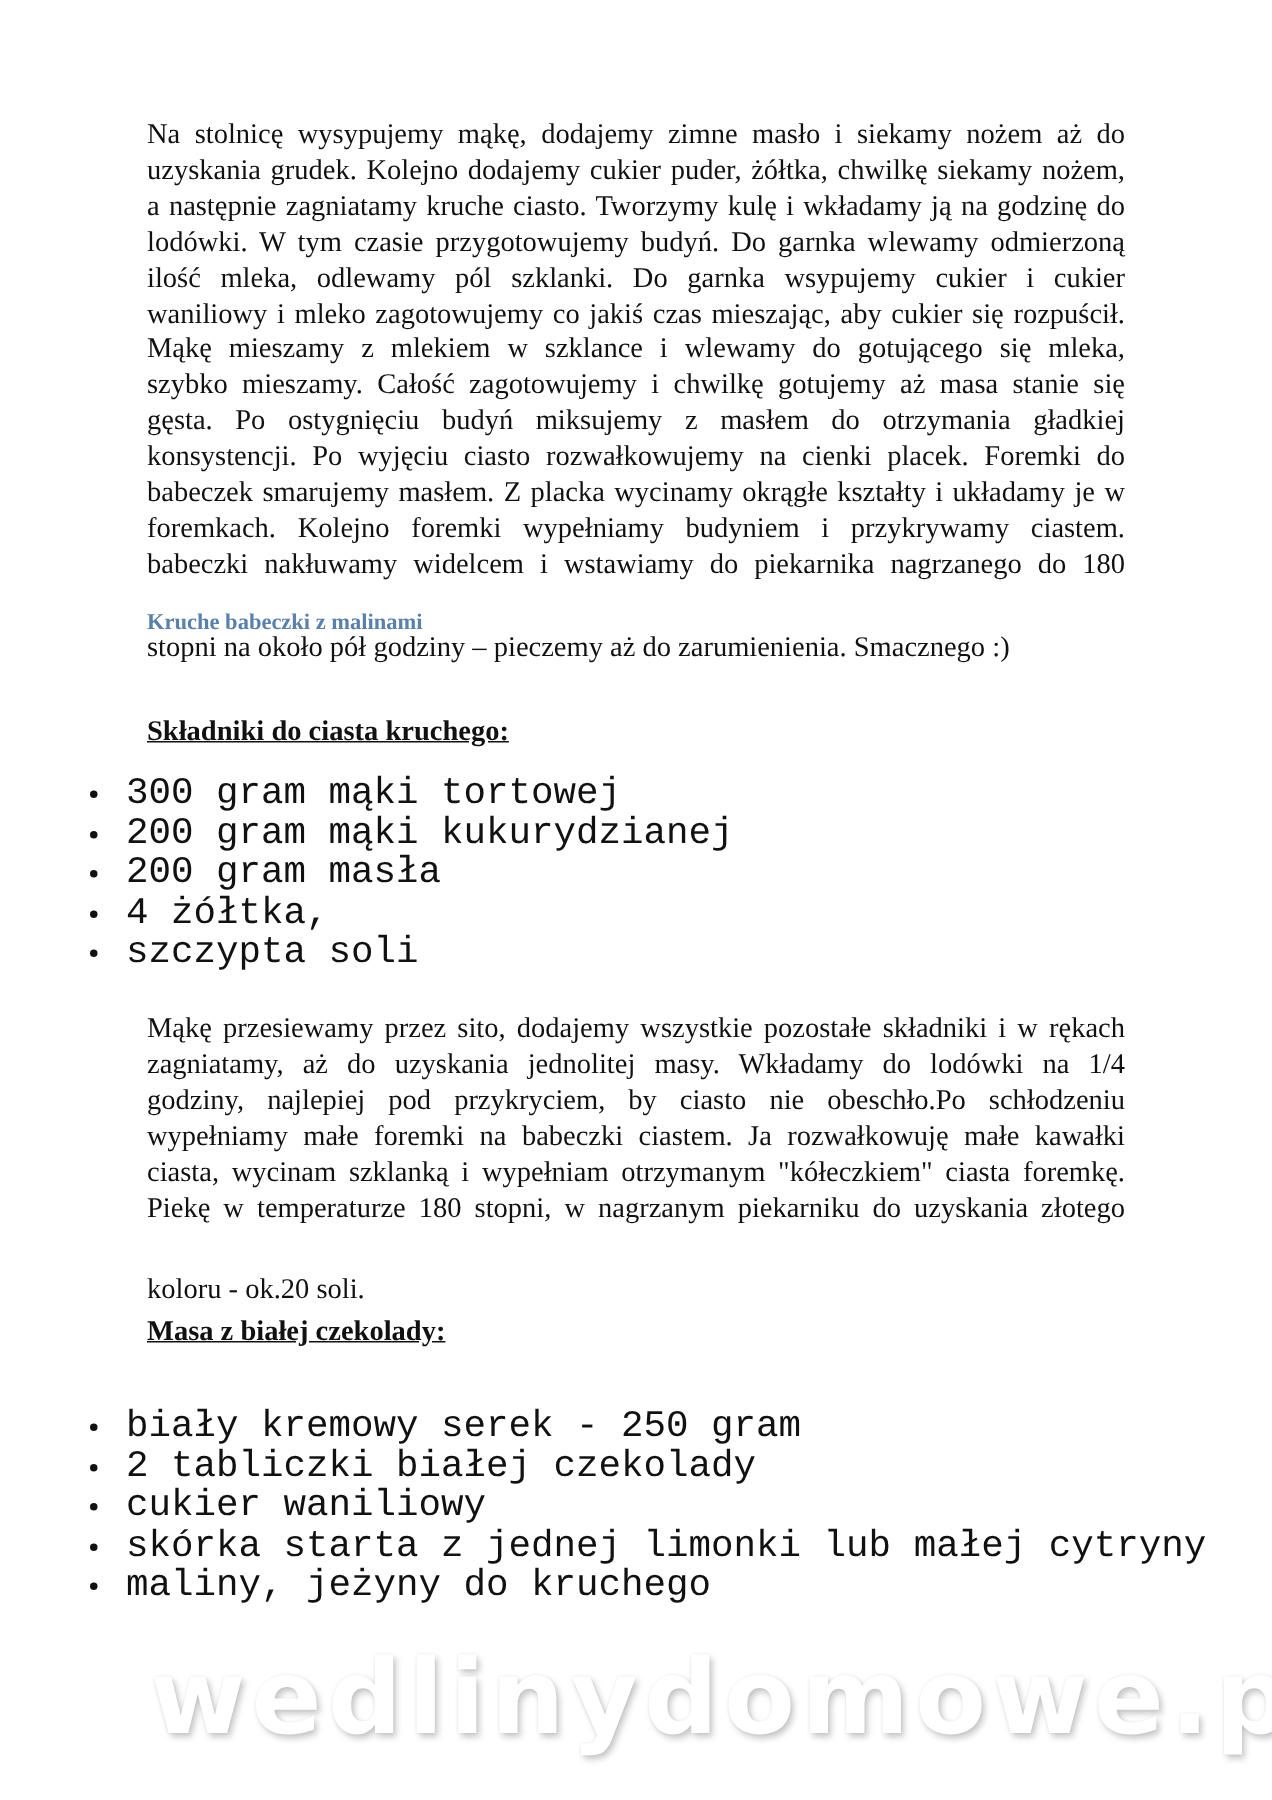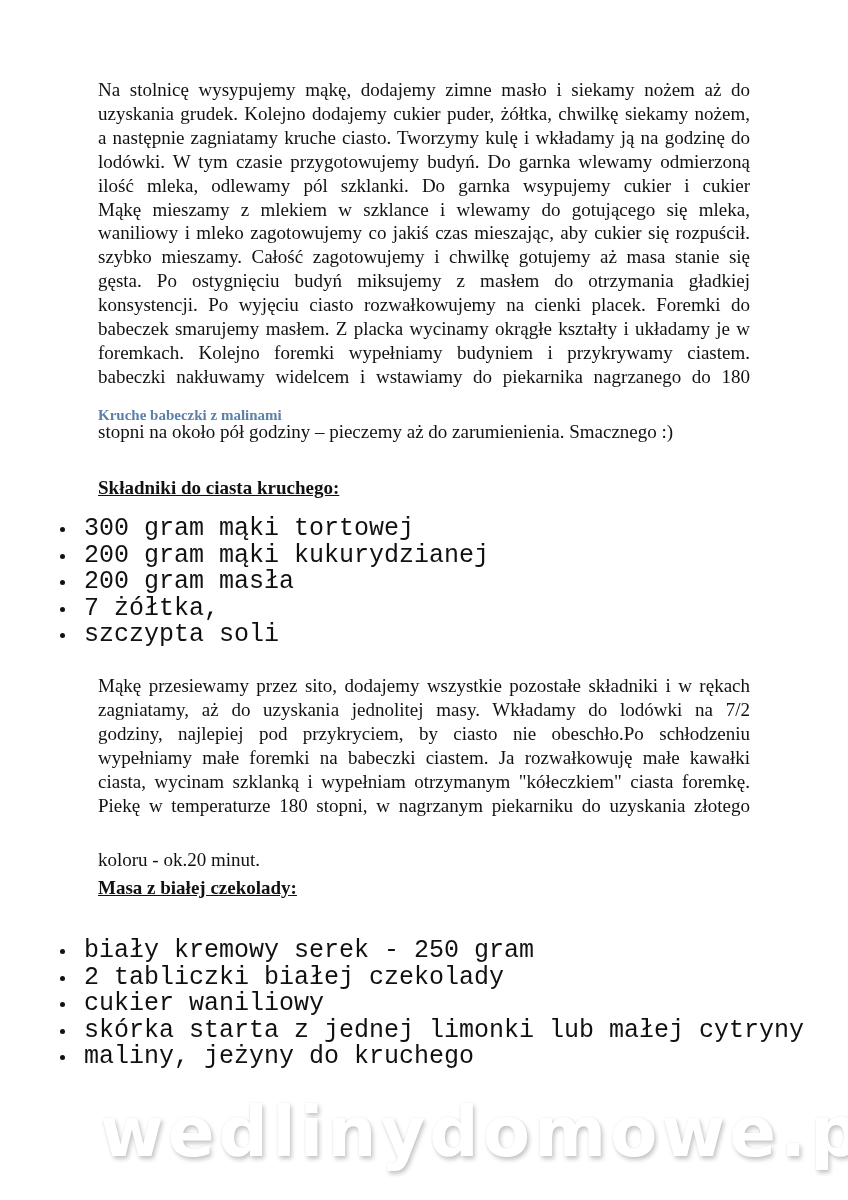--- a/index.html
+++ b/index.html
@@ -51,51 +51,51 @@
 <body>
 
 <div class="page">
 
   <p class="para" id="p1">
     <span class="ln">Na stolnicę wysypujemy mąkę, dodajemy zimne masło i siekamy nożem aż do</span>
     <span class="ln">uzyskania grudek. Kolejno dodajemy cukier puder, żółtka, chwilkę siekamy nożem,</span>
     <span class="ln">a następnie zagniatamy kruche ciasto. Tworzymy kulę i wkładamy ją na godzinę do</span>
     <span class="ln">lodówki. W tym czasie przygotowujemy budyń. Do garnka wlewamy odmierzoną</span>
     <span class="ln">ilość mleka, odlewamy pól szklanki. Do garnka wsypujemy cukier i cukier</span>
+    <span class="ln">waniliowy i mleko zagotowujemy co jakiś czas mieszając, aby cukier się rozpuścił.</span>
     <span class="ln">Mąkę mieszamy z mlekiem w szklance i wlewamy do gotującego się mleka,</span>
-    <span class="ln">waniliowy i mleko zagotowujemy co jakiś czas mieszając, aby cukier się rozpuścił.</span>
     <span class="ln">szybko mieszamy. Całość zagotowujemy i chwilkę gotujemy aż masa stanie się</span>
     <span class="ln">gęsta. Po ostygnięciu budyń miksujemy z masłem do otrzymania gładkiej</span>
     <span class="ln">konsystencji. Po wyjęciu ciasto rozwałkowujemy na cienki placek. Foremki do</span>
     <span class="ln">babeczek smarujemy masłem. Z placka wycinamy okrągłe kształty i układamy je w</span>
     <span class="ln">foremkach. Kolejno foremki wypełniamy budyniem i przykrywamy ciastem.</span>
     <span class="ln">babeczki nakłuwamy widelcem i wstawiamy do piekarnika nagrzanego do 180</span>
     <span class="ln last">stopni na około pół godziny – pieczemy aż do zarumienienia. Smacznego :)</span>
   </p>
 
   <h2 id="h-recipe" style="color: rgb(91, 128, 170);">Kruche babeczki z malinami</h2>
 
   <h3 class="sub" id="h-dough">Składniki do ciasta kruchego:</h3>
 
   <ul class="list" id="list-dough">
     <li><span class="bullet"></span><span>300 gram mąki tortowej</span></li>
     <li><span class="bullet"></span><span>200 gram mąki kukurydzianej</span></li>
     <li><span class="bullet"></span><span>200 gram masła</span></li>
-    <li><span class="bullet"></span><span>7 żółtka,</span></li>
+    <li><span class="bullet"></span><span>4 żółtka,</span></li>
     <li><span class="bullet"></span><span>szczypta soli</span></li>
   </ul>
 
   <p class="para" id="p2">
     <span class="ln">Mąkę przesiewamy przez sito, dodajemy wszystkie pozostałe składniki i w rękach</span>
-    <span class="ln">zagniatamy, aż do uzyskania jednolitej masy. Wkładamy do lodówki na 7/2</span>
+    <span class="ln">zagniatamy, aż do uzyskania jednolitej masy. Wkładamy do lodówki na 1/4</span>
     <span class="ln">godziny, najlepiej pod przykryciem, by ciasto nie obeschło.Po schłodzeniu</span>
     <span class="ln">wypełniamy małe foremki na babeczki ciastem. Ja rozwałkowuję małe kawałki</span>
     <span class="ln">ciasta, wycinam szklanką i wypełniam otrzymanym "kółeczkiem" ciasta  foremkę.</span>
     <span class="ln">Piekę w temperaturze 180 stopni, w nagrzanym piekarniku do uzyskania złotego</span>
-    <span class="ln last">koloru - ok.20 minut.</span>
+    <span class="ln last">koloru - ok.20 soli.</span>
   </p>
 
   <h3 class="sub" id="h-mass">Masa z białej czekolady:</h3>
 
   <ul class="list" id="list-mass">
     <li><span class="bullet"></span><span>biały kremowy serek - 250 gram</span></li>
     <li><span class="bullet"></span><span>2 tabliczki białej czekolady</span></li>
     <li><span class="bullet"></span><span>cukier waniliowy</span></li>
     <li><span class="bullet"></span><span>skórka starta z jednej limonki lub małej cytryny</span></li>
     <li><span class="bullet"></span><span>maliny, jeżyny do kruchego</span></li>

